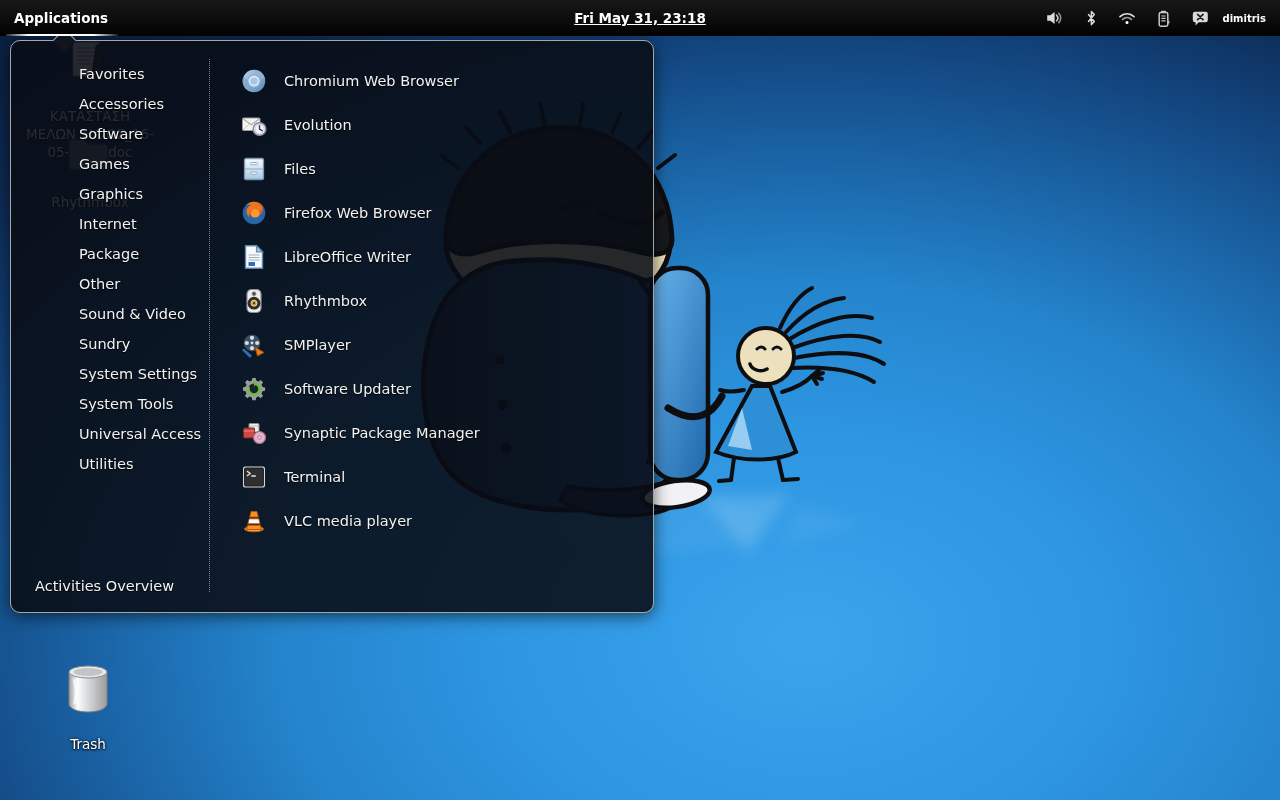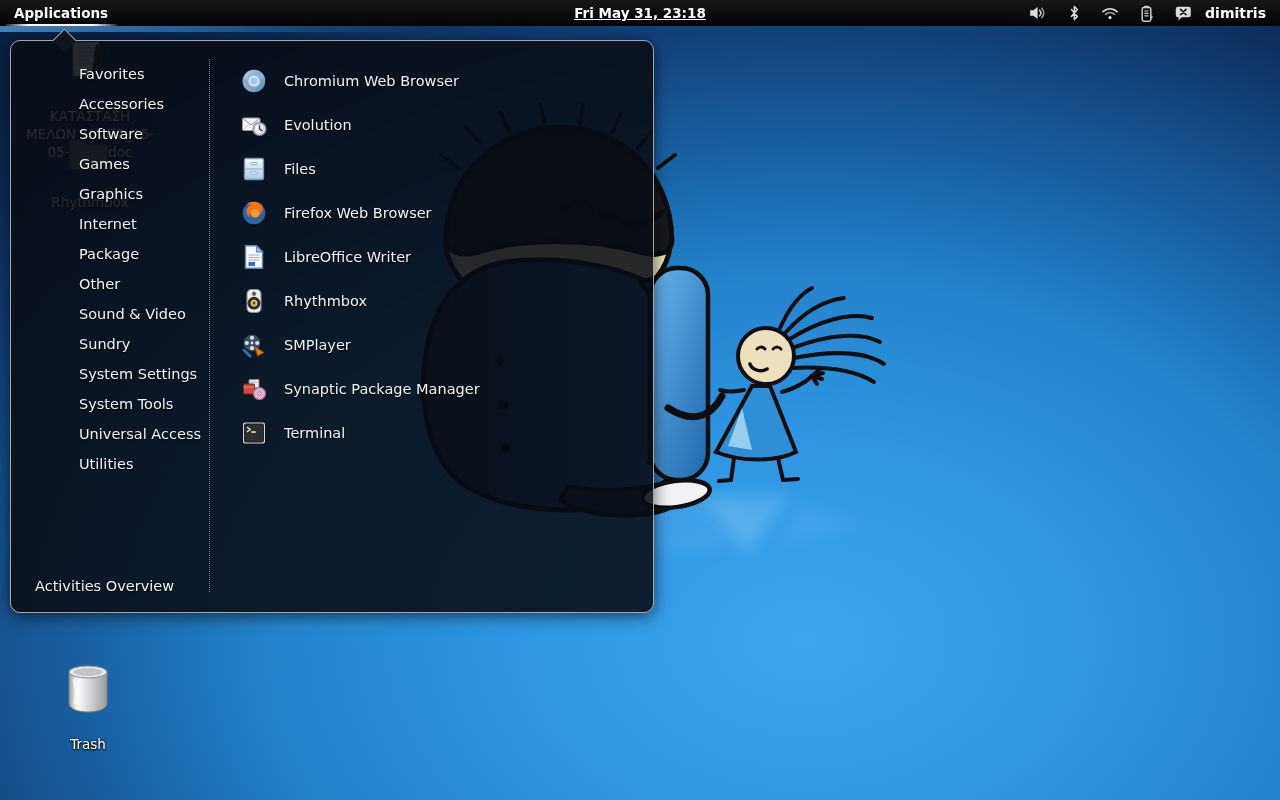--- a/index.html
+++ b/index.html
@@ -20,36 +20,36 @@
   .desktop-icon{position:absolute;width:146px;text-align:center;color:#fff;
     font-size:13.5px;line-height:1.35;z-index:10;
     text-shadow:0 1px 2px #000,0 0 3px rgba(0,0,0,.9);cursor:default;}
   .di-icon{display:flex;justify-content:center;margin-bottom:3px;}
   .di-label{overflow-wrap:break-word;margin-top:19px;}
   #di-doc{left:17px;top:40px;}
   #di-downloads{left:17px;top:136px;}
   #di-trash{left:15px;top:664px;}
 
   
-  .panel{position:absolute;top:0;left:0;right:0;height:26px;z-index:60;
+  .panel{position:absolute;top:0;left:0;right:0;height:36px;z-index:60;
     background:linear-gradient(#181818,#020202);color:#fff;
     display:flex;align-items:center;gap:16px;}
   .panel-left{position:relative;height:100%;display:flex;align-items:center;
     padding:0 14px;cursor:pointer;}
   .app-btn-label{font-weight:bold;font-size:13.5px;}
   .app-underline{position:absolute;left:6px;width:112px;bottom:0;height:2px;
     background:linear-gradient(to right,rgba(255,255,255,.15),#fff 20%,#fff 78%,rgba(255,255,255,.1));}
   .panel-center{position:absolute;left:0;right:0;text-align:center;
     font-weight:bold;font-size:13.5px;pointer-events:none;text-decoration:underline;}
   .panel-right{margin-left:auto;display:flex;align-items:center;gap:21px;
     padding-right:14px;}
   .status-area{display:flex;align-items:center;gap:21px;}
   .status-icon{display:flex;align-items:center;cursor:pointer;}
   .user-menu{display:flex;align-items:center;gap:7px;cursor:pointer;}
-  .user-name{font-weight:bold;font-size:14px;margin-left:6px;}
+  .user-name{font-weight:bold;font-size:10px;margin-left:6px;}
 
   
   .menu{position:absolute;left:10px;top:40px;width:642px;height:571px;z-index:40;
     background:rgba(9,13,20,0.88);
     border:1.5px solid #a6a6a6;border-radius:10px;
     box-shadow:0 3px 16px rgba(0,0,0,.6);}
   .menu-arrow{position:absolute;top:-9px;left:45px;width:16px;height:16px;
     transform:rotate(45deg);background:#10141c;
     border-left:1.5px solid #a6a6a6;border-top:1.5px solid #a6a6a6;}
   .menu-inner{position:absolute;inset:0;border-radius:10px;overflow:hidden;}
@@ -311,40 +311,62 @@
                 <circle cx="11" cy="16.2" r="2.1" fill="#d7dfe8"></circle>
                 <circle cx="11" cy="11" r="1.4" fill="#d7dfe8"></circle>
                 <path d="M14 15l9 5.5-6.5 3.5z" fill="#e87c20" stroke="#9c4a0e" stroke-width="1"></path>
               </svg>
             </span>
             <span class="app-label">SMPlayer</span>
           </div>
           <div class="app-row">
             <span class="app-icon">
               <svg viewBox="0 0 26 26" width="26" height="26">
+                <path d="M11.3 2h3.4l.5 2.6 2.4 1 2.1-1.6 2.4 2.4-1.6 2.1 1 2.4 2.6.5v3.4l-2.6.5-1 2.4 1.6 2.1-2.4 2.4-2.1-1.6-2.4 1-.5 2.6h-3.4l-.5-2.6-2.4-1-2.1 1.6-2.4-2.4 1.6-2.1-1-2.4L2 14.7v-3.4l2.6-.5 1-2.4L4 6.3l2.4-2.4 2.1 1.6 2.4-1z" fill="#9c9c9c"></path>
+                <circle cx="13" cy="13" r="5.6" fill="#1a2430"></circle>
+                <path d="M13 7.6a5.4 5.4 0 1 1-5 3.4" fill="none" stroke="#62c42e" stroke-width="2.4"></path>
+                <path d="M13 4.8l3.4 2.8-3.4 2.8z" fill="#62c42e"></path>
+              </svg>
+            </span>
+            <span class="app-label">Software Updater</span>
+          </div>
+          <div class="app-row">
+            <span class="app-icon">
+              <svg viewBox="0 0 26 26" width="26" height="26">
                 <rect x="8" y="3.5" width="10" height="8.5" rx="1" fill="#efefef" stroke="#8a8a8a"></rect>
                 <path d="M8 6h10" stroke="#b8b8b8"></path>
                 <rect x="2.5" y="8" width="11" height="10" rx="1" fill="#cc4a42" stroke="#7c1f1a"></rect>
                 <path d="M2.5 11h11" stroke="#e8837c"></path>
                 <circle cx="18.5" cy="17.5" r="6" fill="#e2b4cc" stroke="#a86890" stroke-width="1.2"></circle>
                 <circle cx="18.5" cy="17.5" r="1.6" fill="#f6f0f4" stroke="#a86890"></circle>
               </svg>
             </span>
             <span class="app-label">Synaptic Package Manager</span>
           </div>
           <div class="app-row">
             <span class="app-icon">
               <svg viewBox="0 0 26 26" width="26" height="26">
                 <rect x="2" y="2.5" width="22" height="21" rx="2" fill="#d8d8d8"></rect>
                 <rect x="3.6" y="4" width="18.8" height="18" rx="1" fill="#2f2f2f" stroke="#1a1a1a"></rect>
                 <path d="M6.5 7.5l2.8 2-2.8 2" fill="none" stroke="#e8e8e8" stroke-width="1.5" stroke-linecap="round" stroke-linejoin="round"></path>
                 <path d="M10.8 12h3.4" stroke="#e8e8e8" stroke-width="1.5" stroke-linecap="round"></path>
               </svg>
             </span>
             <span class="app-label">Terminal</span>
+          </div>
+          <div class="app-row">
+            <span class="app-icon">
+              <svg viewBox="0 0 26 26" width="26" height="26">
+                <ellipse cx="13" cy="21" rx="9.5" ry="2.8" fill="#ffa84d" stroke="#b35c08" stroke-width="1"></ellipse>
+                <path d="M10.2 3.5h5.6l1.5 5.5H8.7z" fill="#ff8d22" stroke="#b35c08" stroke-width="1"></path>
+                <path d="M8.2 10.8h9.6l1.3 5H6.9z" fill="#ffffff" stroke="#b35c08" stroke-width="1"></path>
+                <path d="M6.5 17.3h13l1 4.2h-15z" fill="#ff8d22" stroke="#b35c08" stroke-width="1"></path>
+              </svg>
+            </span>
+            <span class="app-label">VLC media player</span>
           </div>
         </div>
     </div>
   </div>
 
   <div class="panel">
     <div class="panel-left">
       <span class="app-btn-label">Applications</span>
       <span class="app-underline"></span>
     </div>

